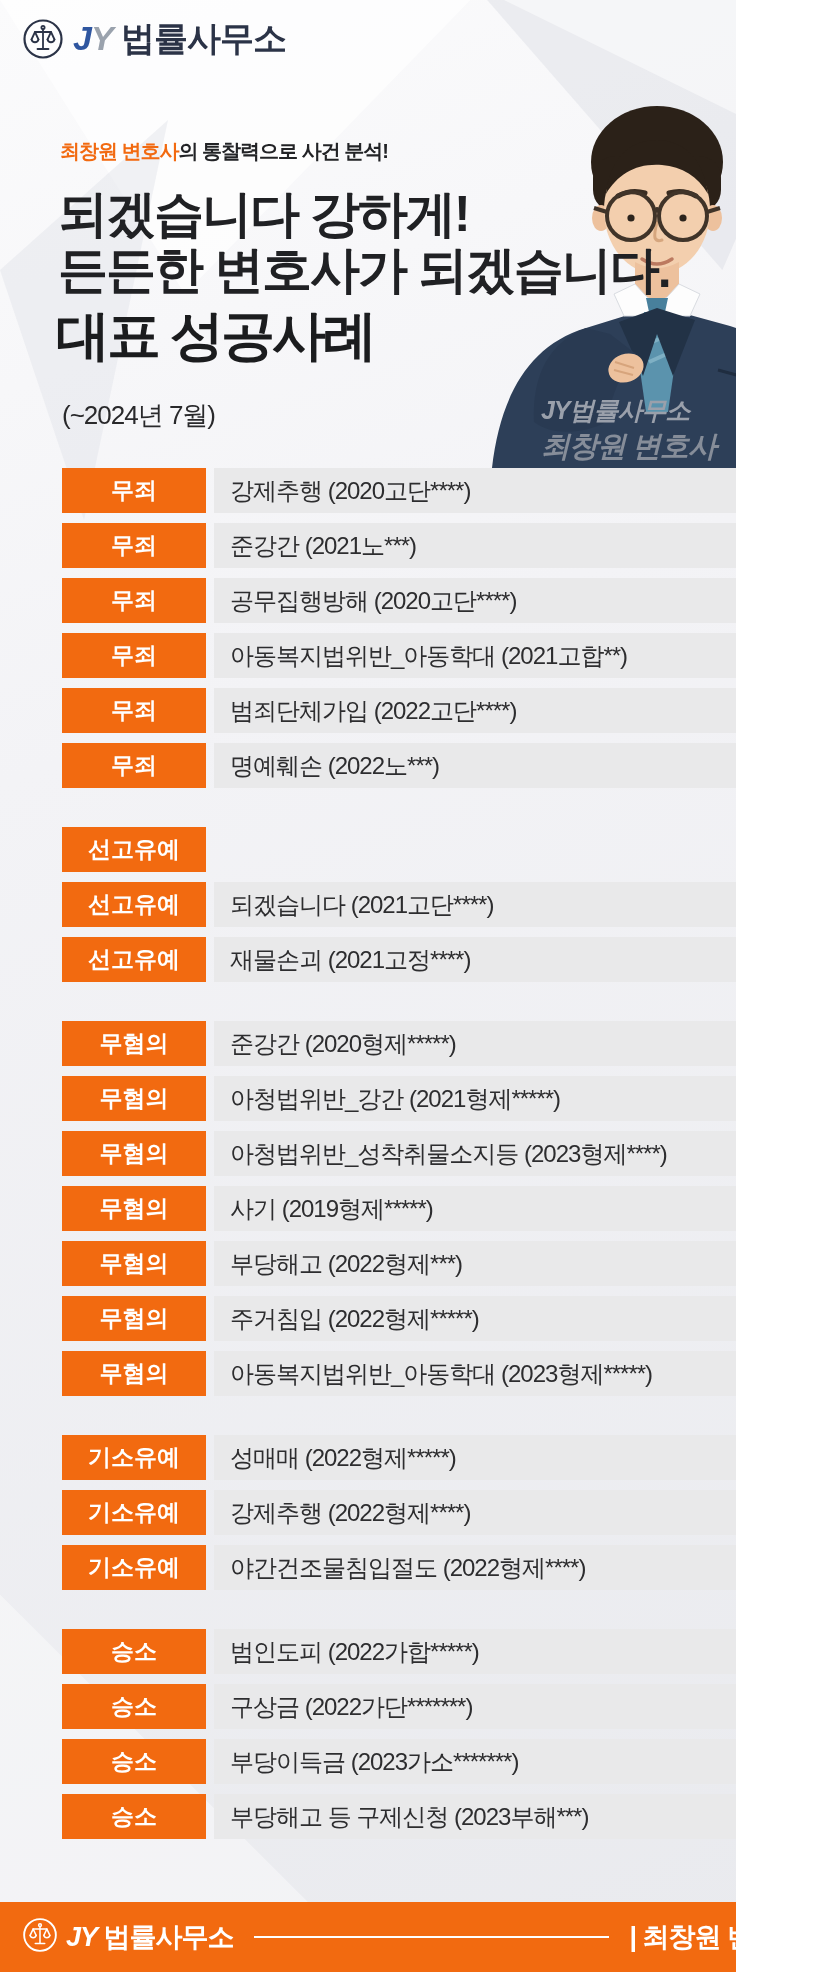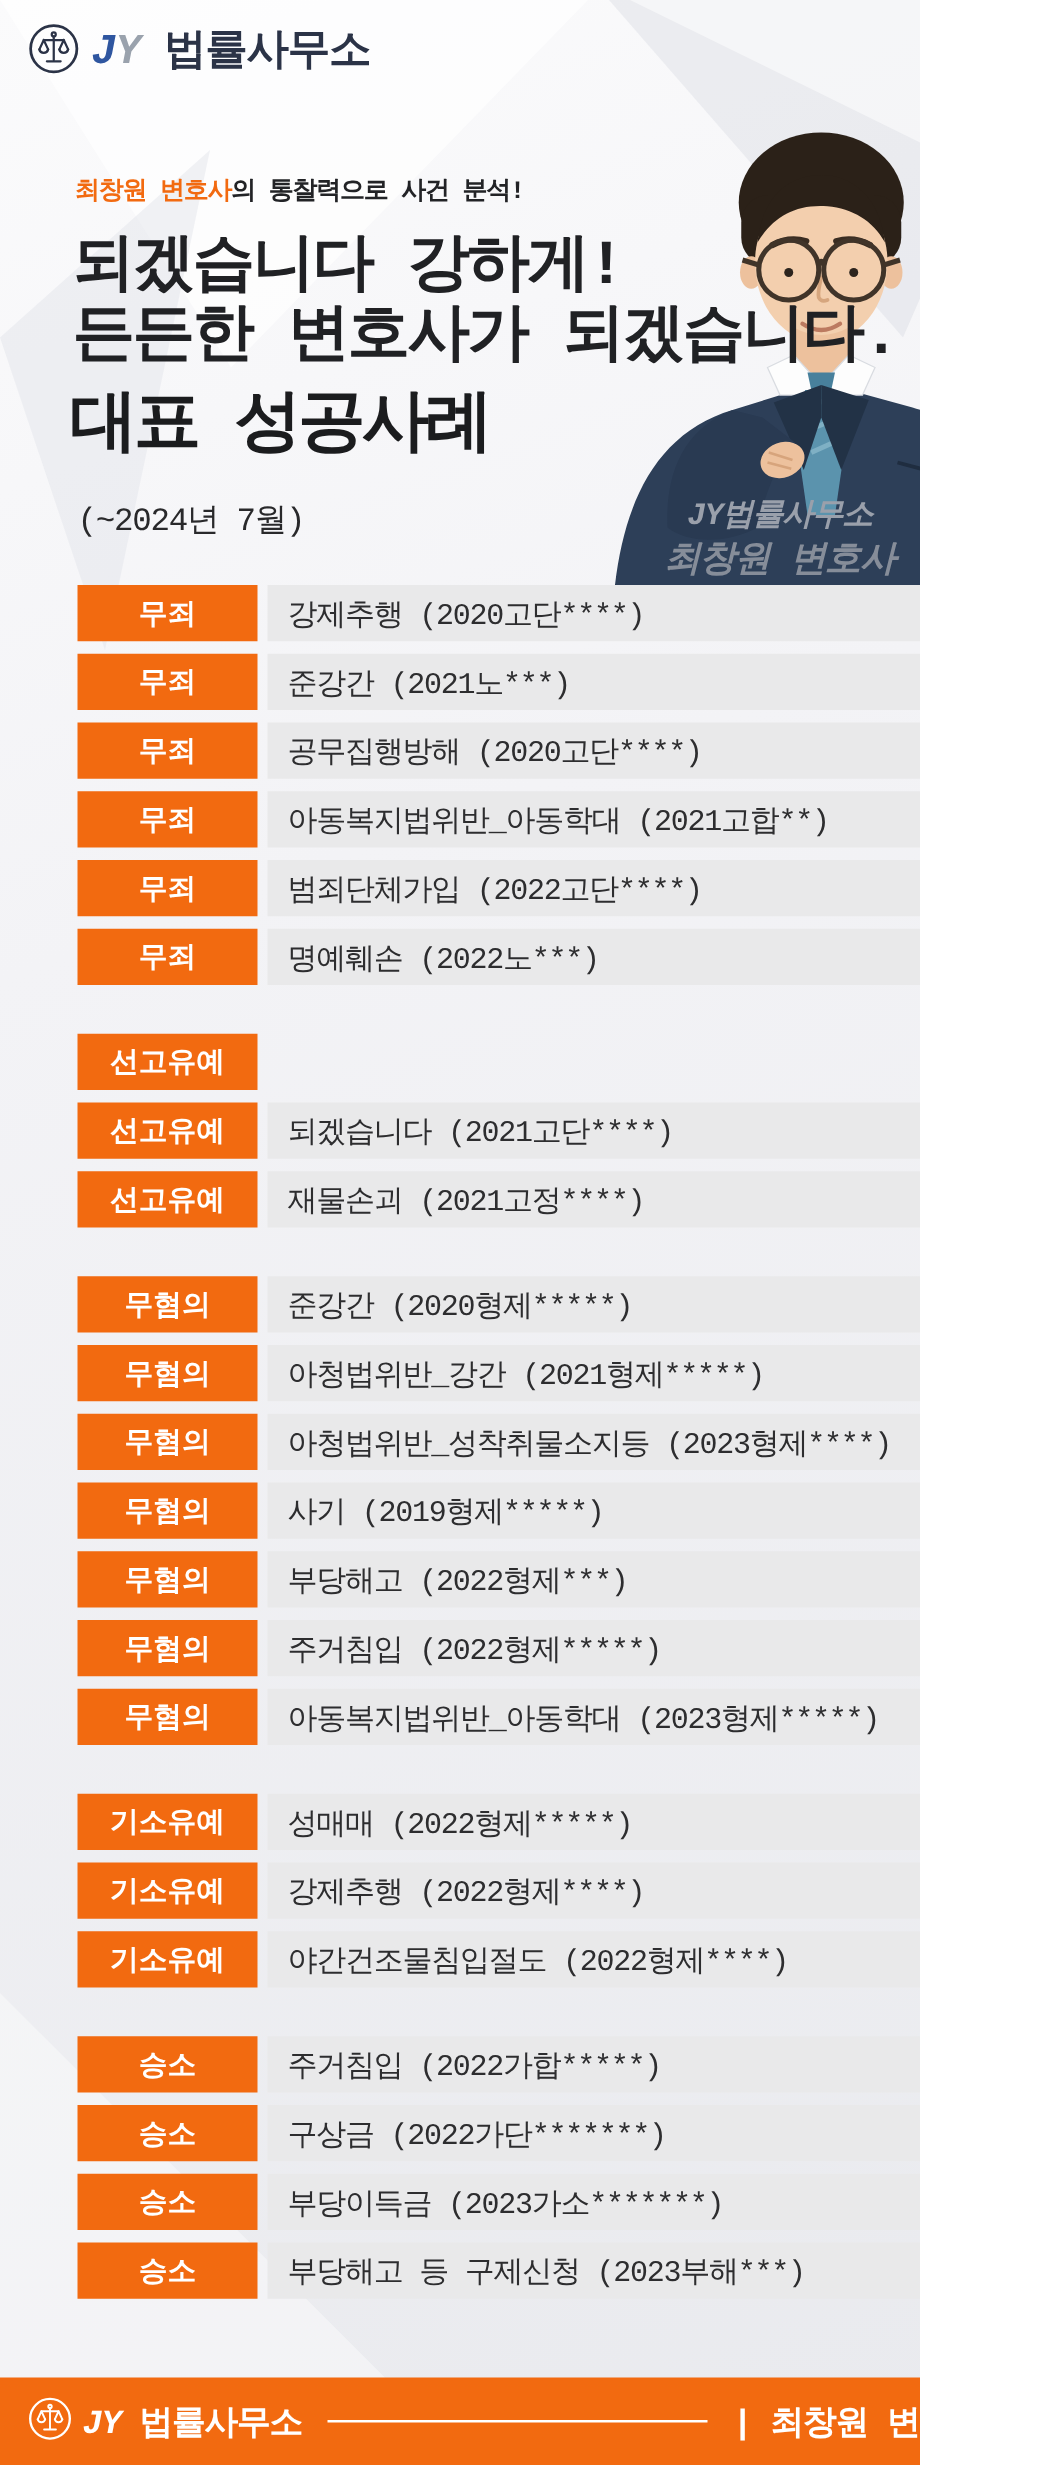--- a/index.html
+++ b/index.html
@@ -1,20 +1,19 @@
 <!DOCTYPE html>
 <html><head>
 <meta charset="utf-8">
 <style>
   * { margin:0; padding:0; box-sizing:border-box; }
   body { font-family:"Liberation Sans", sans-serif; background:#ffffff; }
   .canvas {
     position:relative; width:736px; height:1972px; overflow:hidden;
     background:linear-gradient(160deg,#fbfbfc 0%,#f3f3f6 35%,#e9eaee 100%);
-    font-family:Liberation Mono, monospace;
   }
   
   .facet { position:absolute; pointer-events:none; }
   .f1 { left:0; top:0; width:840px; height:420px;
         background:rgba(255,255,255,.65);
         clip-path:polygon(0 0,56% 0,22% 70%); }
   .f2 { left:0; top:0; width:840px; height:360px;
         background:rgba(213,216,224,.38);
         clip-path:polygon(100% 0,58% 0,86% 75%); }
   .f3 { left:0; top:120px; width:840px; height:500px;
@@ -41,21 +40,21 @@
   .headline { position:absolute; left:58px; top:186px; font-size:50px; line-height:56px;
               font-weight:800; color:#202124; letter-spacing:-2px; z-index:4; }
   .headline span { display:block; }
   .big-title { position:absolute; left:56px; top:300px; font-size:54px; font-weight:900;
                color:#1b1c1e; letter-spacing:-3px; z-index:4;text-align:center; }
   .period { position:absolute; left:62px; top:398px; font-size:26px; font-weight:500;
             color:#29292b; letter-spacing:-1px; z-index:4; }
 
   
   .photo { position:absolute; left:430px; top:70px; width:410px; height:398px; overflow:hidden; z-index:2; }
-  .caption { position:absolute; right:20px; top:394px; text-align:center; z-index:3;
+  .caption { position:absolute; right:20px; top:394px; text-align:left; z-index:3;
              font-style:italic; letter-spacing:-1px; }
   .caption .c1 { font-size:25px; font-weight:600; color:#9aa0ab; }
   .caption .c2 { font-size:29px; font-weight:800; color:#868d99; }
 
   
   .cases { position:absolute; left:62px; top:468px; width:714px; z-index:4; }
   .group { margin-bottom:39px; }
   .row { display:flex; height:45px; margin-bottom:10px; }
   .badge { width:144px; flex:0 0 144px; background:#f26a10; color:#ffffff;
            font-size:23px; font-weight:800; letter-spacing:0;
@@ -240,21 +239,21 @@
         </div>
       <div class="row">
           <div class="badge">기소유예</div>
           <div class="cell">야간건조물침입절도 (2022형제****)</div>
         </div>
     </div>
 
     <div class="group">
       <div class="row">
           <div class="badge">승소</div>
-          <div class="cell">주거침입 (2022가합*****)</div>
+          <div class="cell">범인도피 (2022가합*****)</div>
         </div>
       <div class="row">
           <div class="badge">승소</div>
           <div class="cell">구상금 (2022가단*******)</div>
         </div>
       <div class="row">
           <div class="badge">승소</div>
           <div class="cell">부당이득금 (2023가소*******)</div>
         </div>
       <div class="row">

